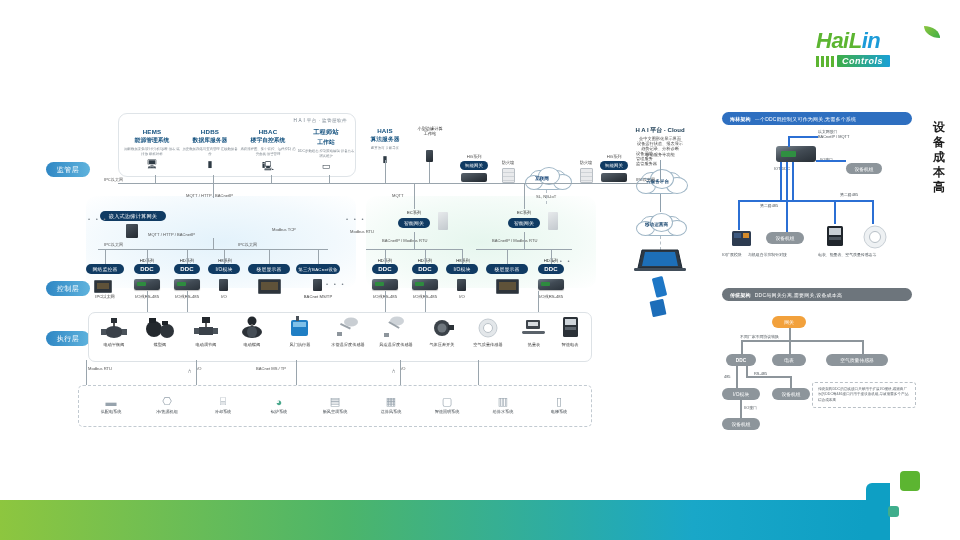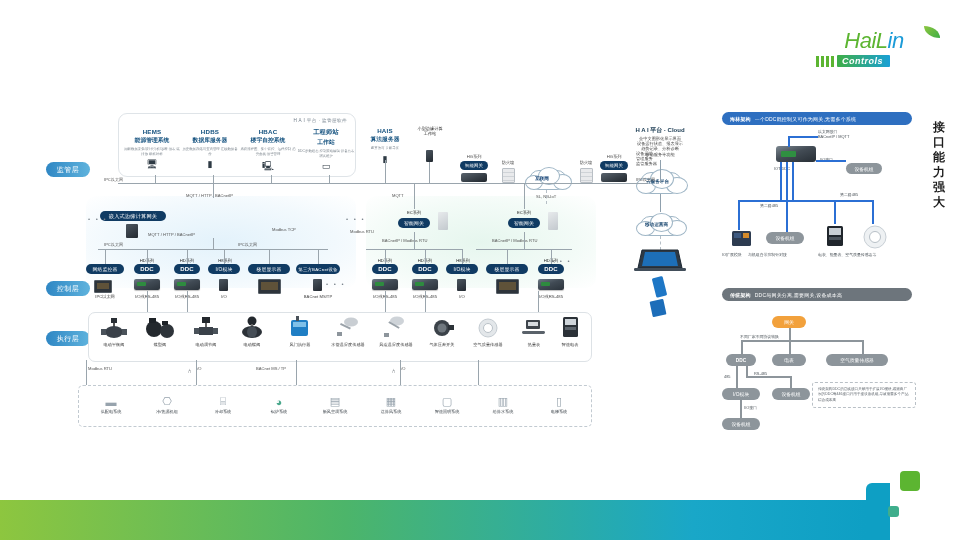--- a/index.html
+++ b/index.html
@@ -6,21 +6,21 @@
   body{width:960px;height:540px;background:#ffffff;font-family:"Liberation Sans","DejaVu Sans",sans-serif;overflow:hidden;position:relative;}
   .slide{position:absolute;left:0;top:0;width:960px;height:540px;background:#fff;}
 
   
   .title{position:absolute;left:48px;top:42px;font-size:19px;font-weight:bold;letter-spacing:.5px;white-space:nowrap;}
   .t-green{color:#3aa94a;}
   .t-dash{color:#127a9c;padding:0 3px;}
   .t-blue{color:#0d6a9b;}
 
   .logo{position:absolute;right:28px;top:30px;width:116px;height:46px;}
-  .logo-main{font-size:22px;font-weight:normal;font-style:italic;letter-spacing:-.5px;line-height:22px;text-align:center;}
+  .logo-main{font-size:22px;font-weight:bold;font-style:italic;letter-spacing:-.5px;line-height:22px;}
   .lg-g{color:#5cb531;}
   .lg-b{color:#1b9bd8;}
   .logo-sub{margin-top:2px;height:14px;display:flex;align-items:center;}
   .logo-bars{display:inline-block;width:18px;height:11px;
     background:repeating-linear-gradient(to right,#5cb531 0 3px,#fff 3px 5px);margin-right:3px;}
   .logo-ctrl{display:inline-block;background:linear-gradient(to right,#3fae46,#19a0d6);color:#fff;
     font-size:9px;font-weight:bold;font-style:italic;padding:1px 7px 1px 5px;letter-spacing:.5px;border-radius:1px;}
   .leaf{position:absolute;right:20px;top:26px;width:16px;height:12px;border-radius:0 100% 0 100%;
         background:linear-gradient(135deg,#8dc63f,#3fae46);}
 
@@ -589,21 +589,21 @@
     <rect x="3" y="2" width="16" height="20" rx="1.5" fill="#20262c"></rect>
     <rect x="5" y="4" width="12" height="7" fill="#c9cfd4"></rect>
     <rect x="5" y="13" width="12" height="3" fill="#4c545c"></rect>
   </svg>
   <svg style="position:absolute;left:862px;top:224px;" width="26" height="26">
     <circle cx="13" cy="13" r="11" fill="#eef1f3" stroke="#c8cfd5"></circle>
     <circle cx="13" cy="13" r="5.5" fill="#fff" stroke="#b8c0c7"></circle>
   </svg>
   <div class="rcap" style="left:818px;top:252px;">电表、能量表、空气质量传感器等</div>
 
-  <div class="vtext">接口能力强大</div>
+  <div class="vtext">设备成本高</div>
 
   <div class="rtitle grey" style="left:722px;top:288px;width:174px;">
     <span style="font-weight:bold;margin-right:4px;">传统架构</span>
     <span>DDC与网关分离,需要网关,设备成本高</span>
   </div>
 
   <div class="rpill orange" style="left:772px;top:316px;width:34px;height:12px;">网关</div>
   <div class="rcap" style="left:740px;top:334px;">不同厂家不同协议转换</div>
 
   <div class="bline" style="left:789px;top:328px;width:1.5px;height:12px;background:#8d959b;"></div>

